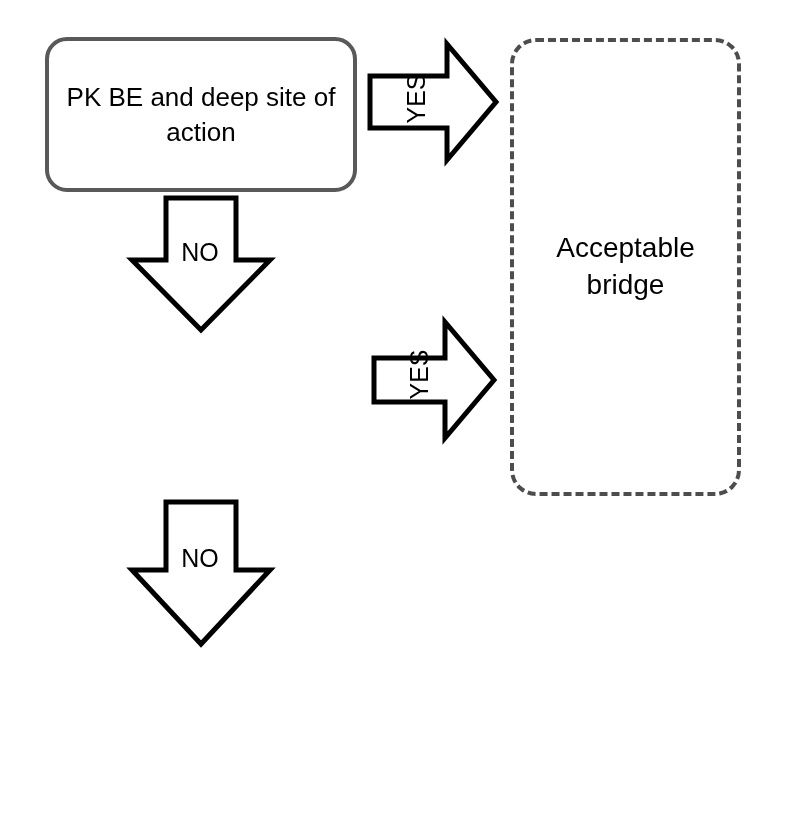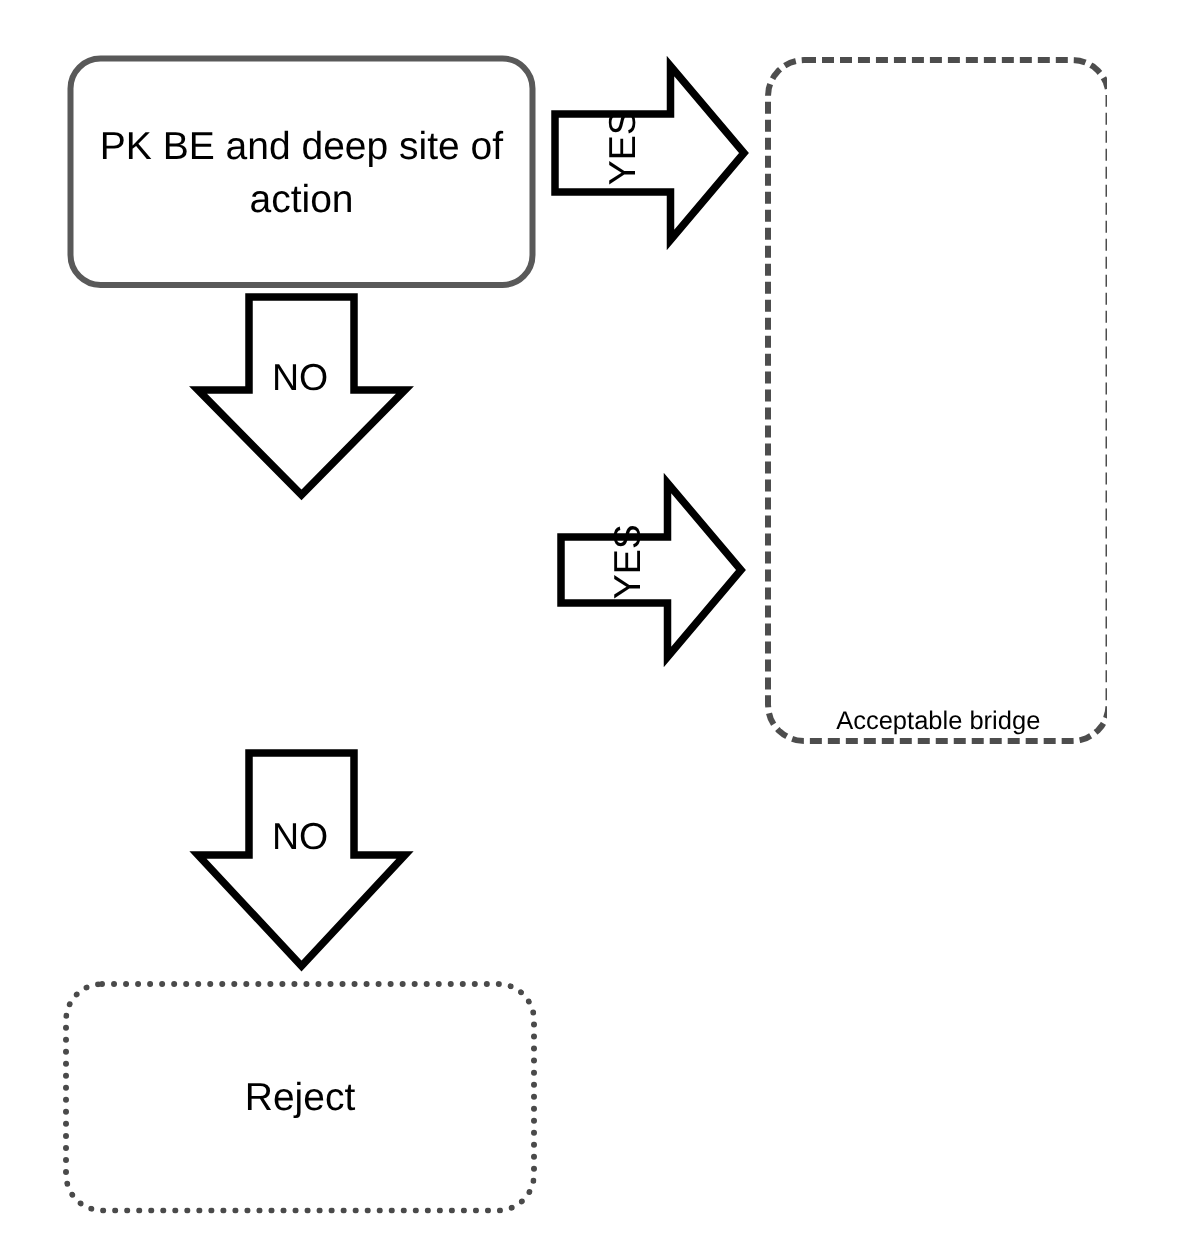--- a/index.html
+++ b/index.html
@@ -9,20 +9,21 @@
   }
   body {
     font-family: "Liberation Sans", sans-serif;
   }
   #canvas {
     position: relative;
     width: 738px;
     height: 830px;
     background: #ffffff;
     overflow: hidden;
+    padding-left: 48px;
   }
   .node {
     position: absolute;
     box-sizing: border-box;
     display: flex;
     align-items: center;
     justify-content: center;
     text-align: center;
     color: #000000;
     background: #ffffff;
@@ -56,22 +57,21 @@
   }
 
   
   #node-bridge {
     left: 510px;
     top: 38px;
     width: 231px;
     height: 458px;
     border: 4px dashed #4d4d4d;
     border-radius: 26px;
-    font-size: 17px;
-    align-items: flex-end;
+    font-size: 28px;
   }
 
   
   #node-reject {
     left: 42px;
     top: 654px;
     width: 316px;
     height: 155px;
     border: 4px dotted #4a4a4a;
     border-radius: 26px;
@@ -124,23 +124,20 @@
 
   <div class="node" id="node-pk">
     <span class="node-label">PK BE and deep site of action</span>
   </div>
 
 
   <div class="node" id="node-bridge">
     <span class="node-label">Acceptable bridge</span>
   </div>
 
-  <div class="node" id="node-reject">
-    <span class="node-label">Reject</span>
-  </div>
 
   <div class="arrow" id="arrow-yes-1">
     <svg width="130" height="120" viewBox="0 0 130 120">
       <polygon class="arrow-poly" points="2,34 79,34 79,2 128,60 79,118 79,86 2,86"></polygon>
     </svg>
   </div>
   <div class="arrow-label vertical" id="label-yes-1">YES</div>
 
   <div class="arrow" id="arrow-no-1">
     <svg width="142" height="136" viewBox="0 0 142 136">

